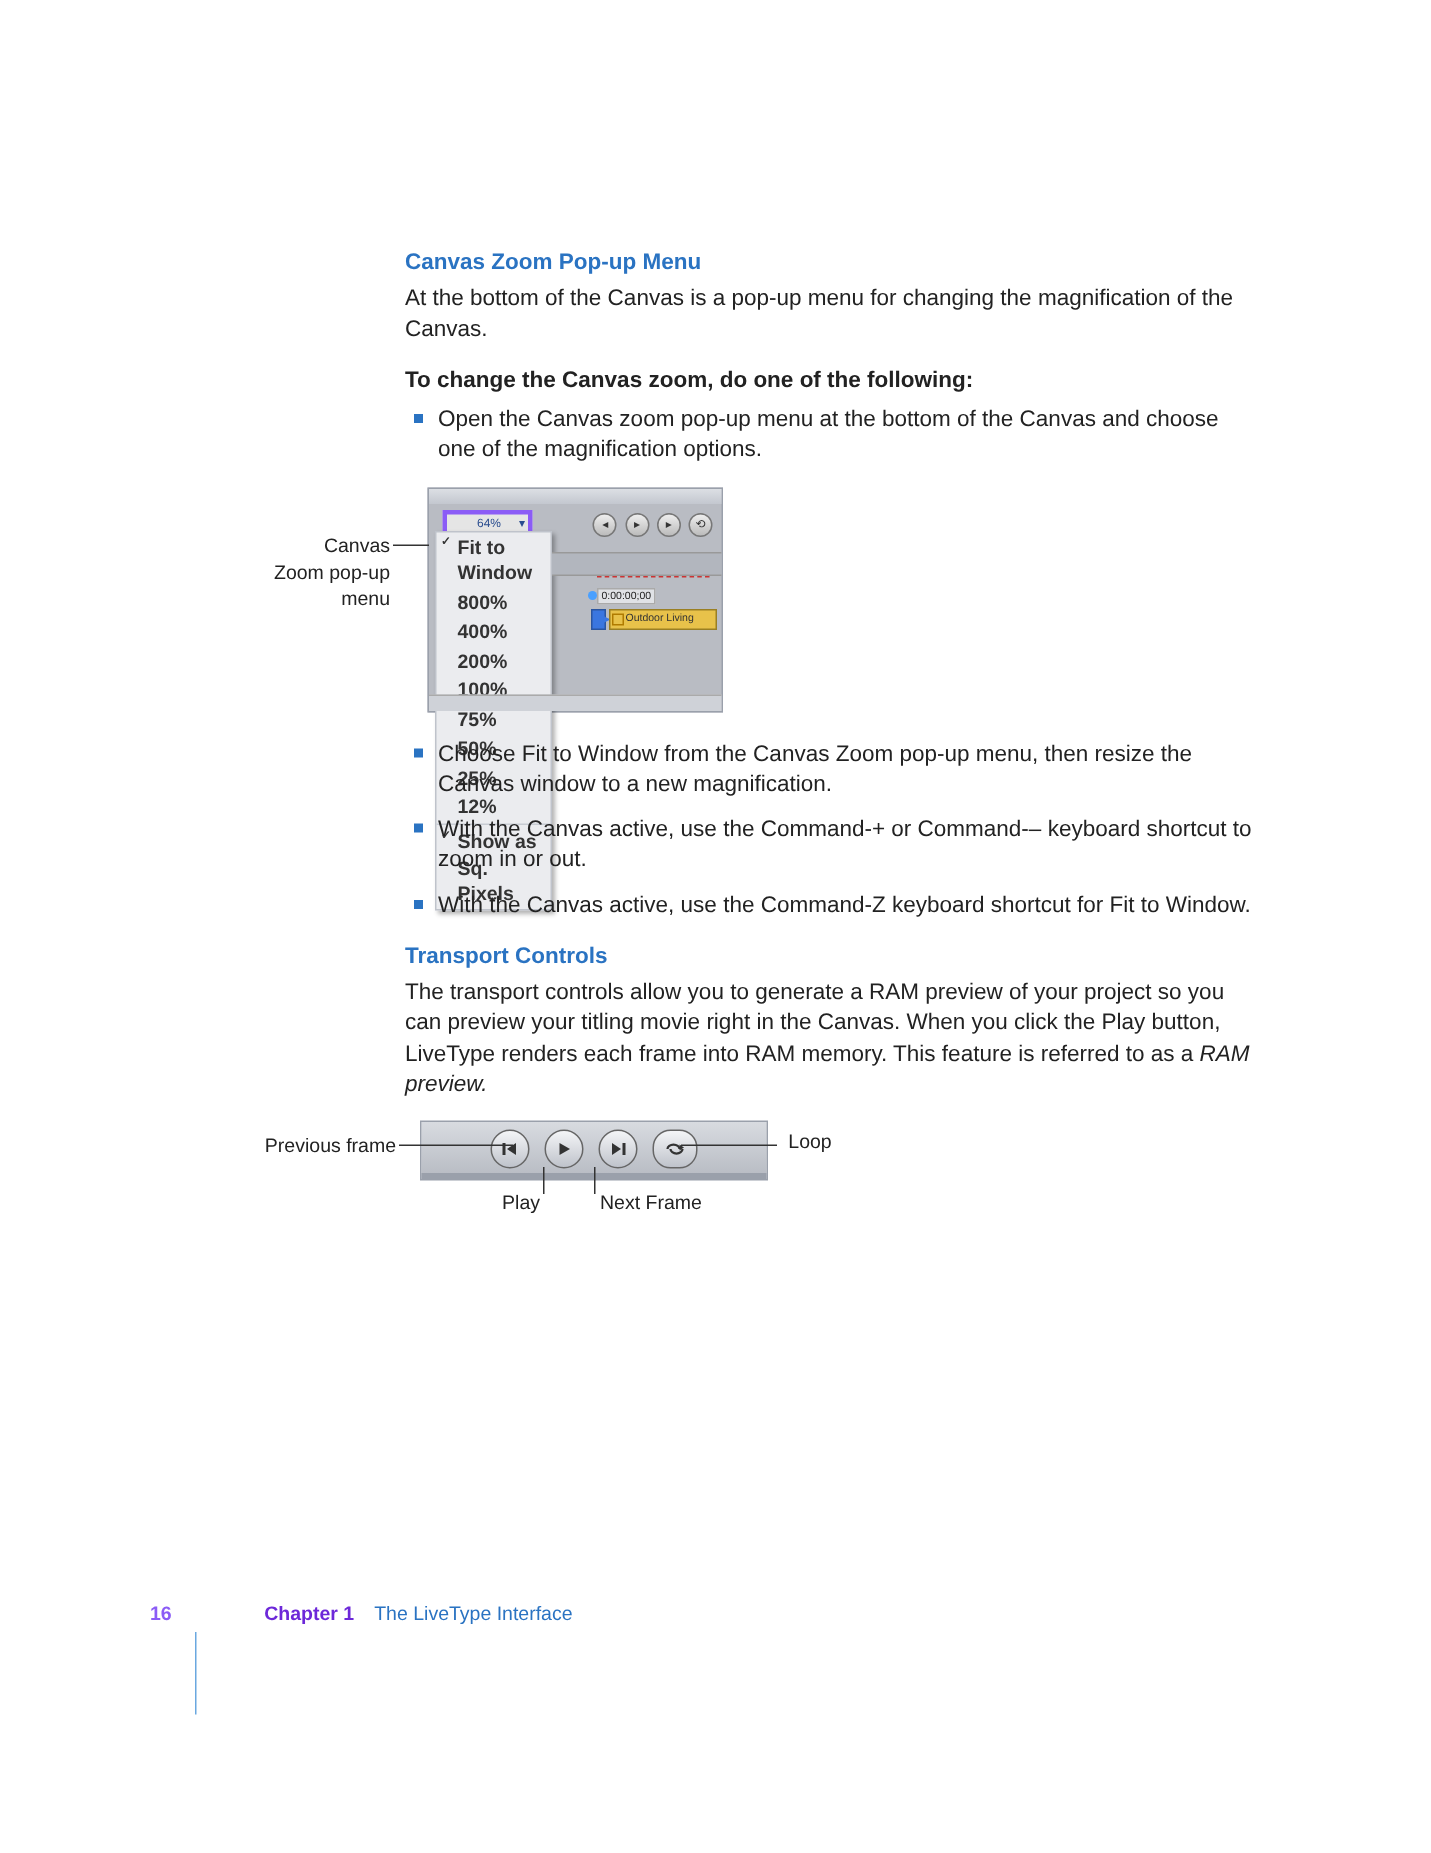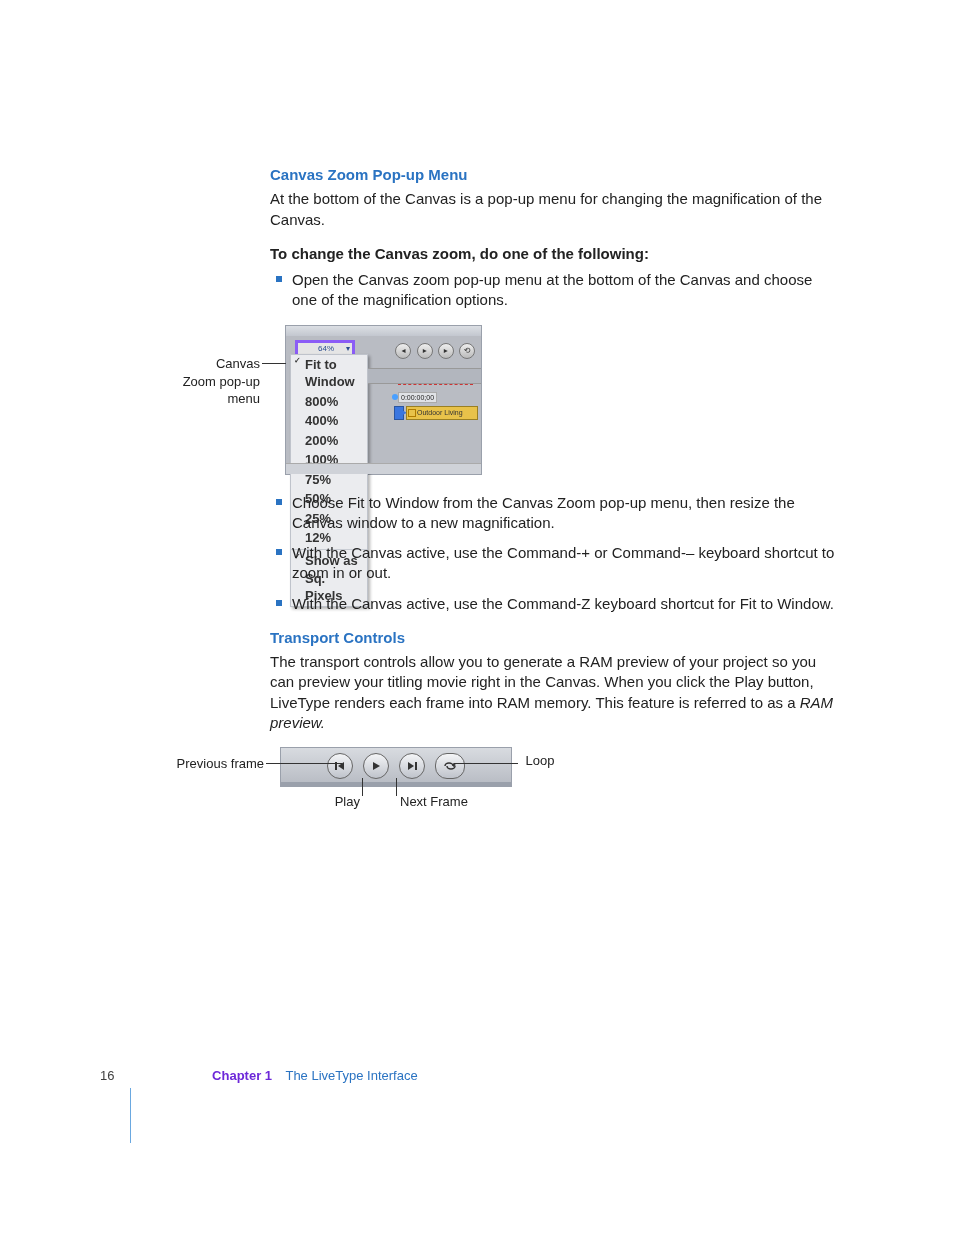--- a/index.html
+++ b/index.html
@@ -34,21 +34,21 @@
 .fig1 .bot{position:absolute;left:0;right:0;bottom:0;height:10px;background:#cfd2d8;border-top:1px solid #aaa}
 .fig1 .redline{position:absolute;left:112px;right:8px;top:58px;height:0;border-top:1px dashed #c33}
 .fig2{width:232px;height:50px;margin-left:10px;position:relative;margin-bottom:60px}
 .fig2 .bar{position:absolute;left:0;right:0;top:0;height:38px;background:linear-gradient(#d8dbe0,#b6bac2);border:1px solid #9aa0ab}
 .fig2 .bar::after{content:"";position:absolute;left:0;right:0;bottom:0;height:4px;background:#9aa0ab}
 .fig2 .btns{position:absolute;left:0;right:0;top:5px;text-align:center}
 .fig2 .tb{display:inline-flex;align-items:center;justify-content:center;width:24px;height:24px;border-radius:50%;border:1px solid #666;background:linear-gradient(#f4f5f7,#bfc3cb);margin:0 3px;color:#333}
 .fig2 .tb svg{display:block}
 .line{position:absolute;background:#333}
 .footer{position:absolute;left:100px;bottom:150px;font-size:13px}
-.footer .pn{font-weight:400;margin-right:94px;color:#404040}
+.footer .pn{font-weight:700;margin-right:58px;color:#8b5cf6}
 .footer .ch{font-weight:700;color:#6d28d9;margin-right:10px}
 .footer .chname{color:#2a73c2}
 .vrule{position:absolute;left:130px;top:1088px;width:1px;height:55px;background:#6aa8e0}
 </style>
 </head>
 <body>
 <div class="page">
 
 <div class="content">
   <p class="h-blue">Canvas Zoom Pop-up Menu</p>

